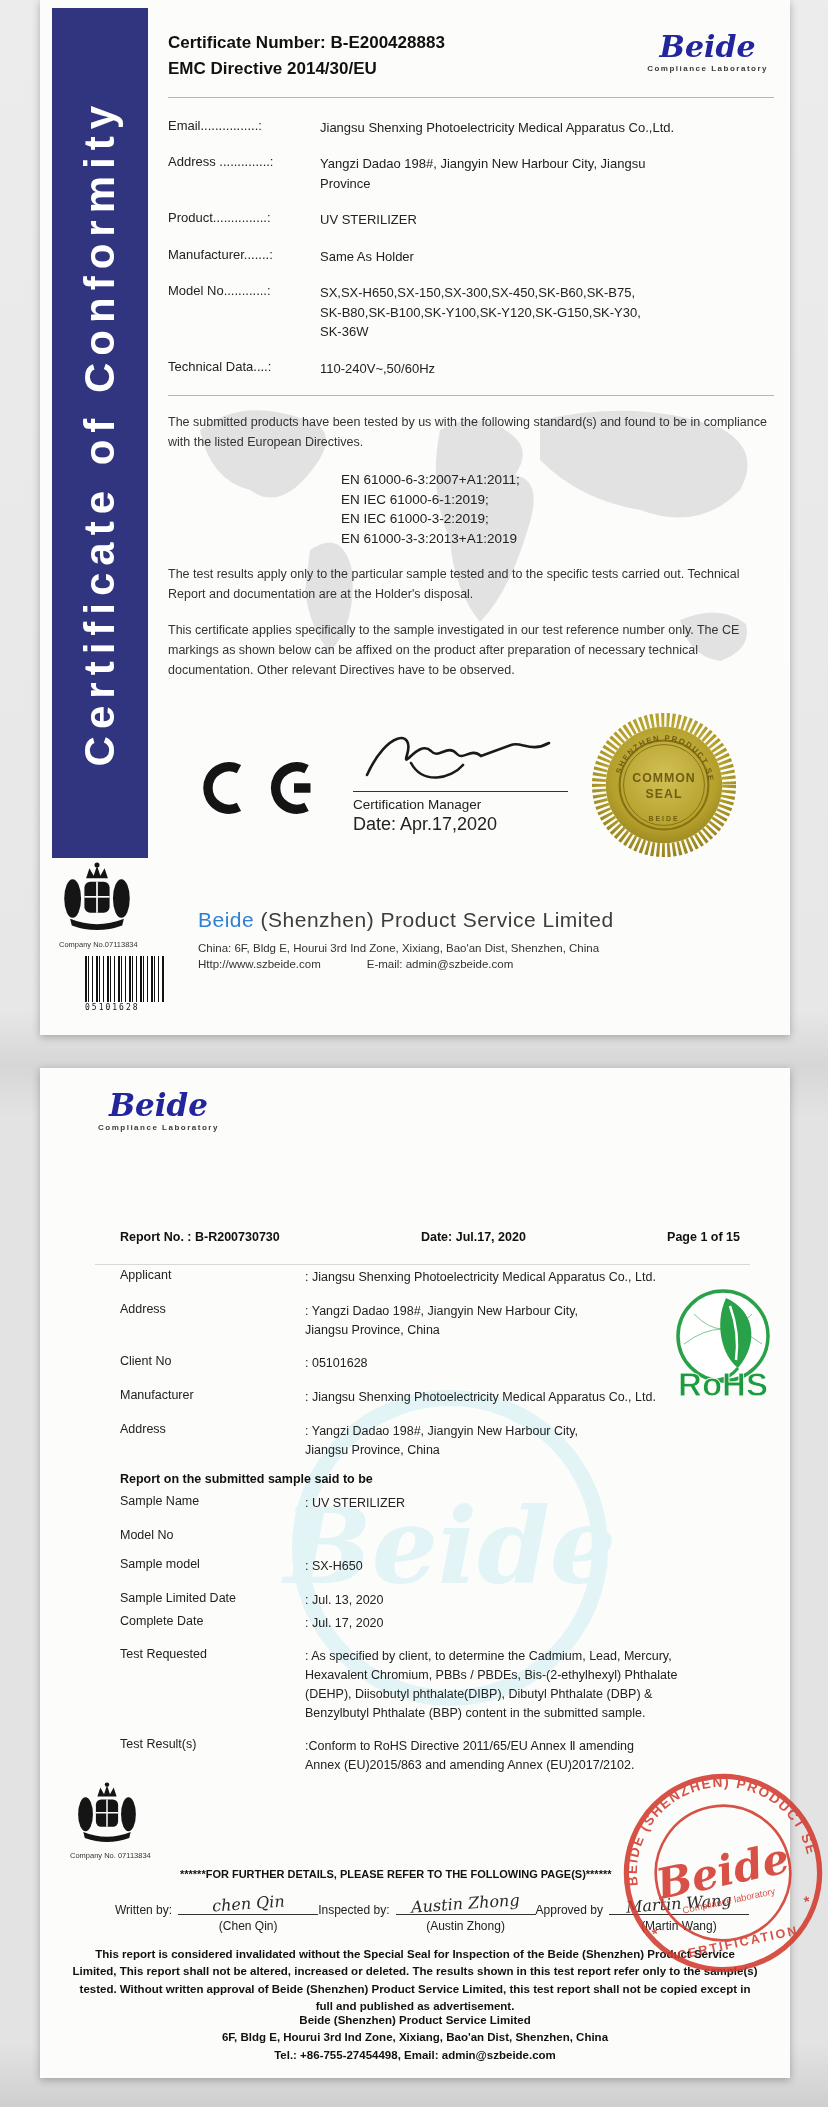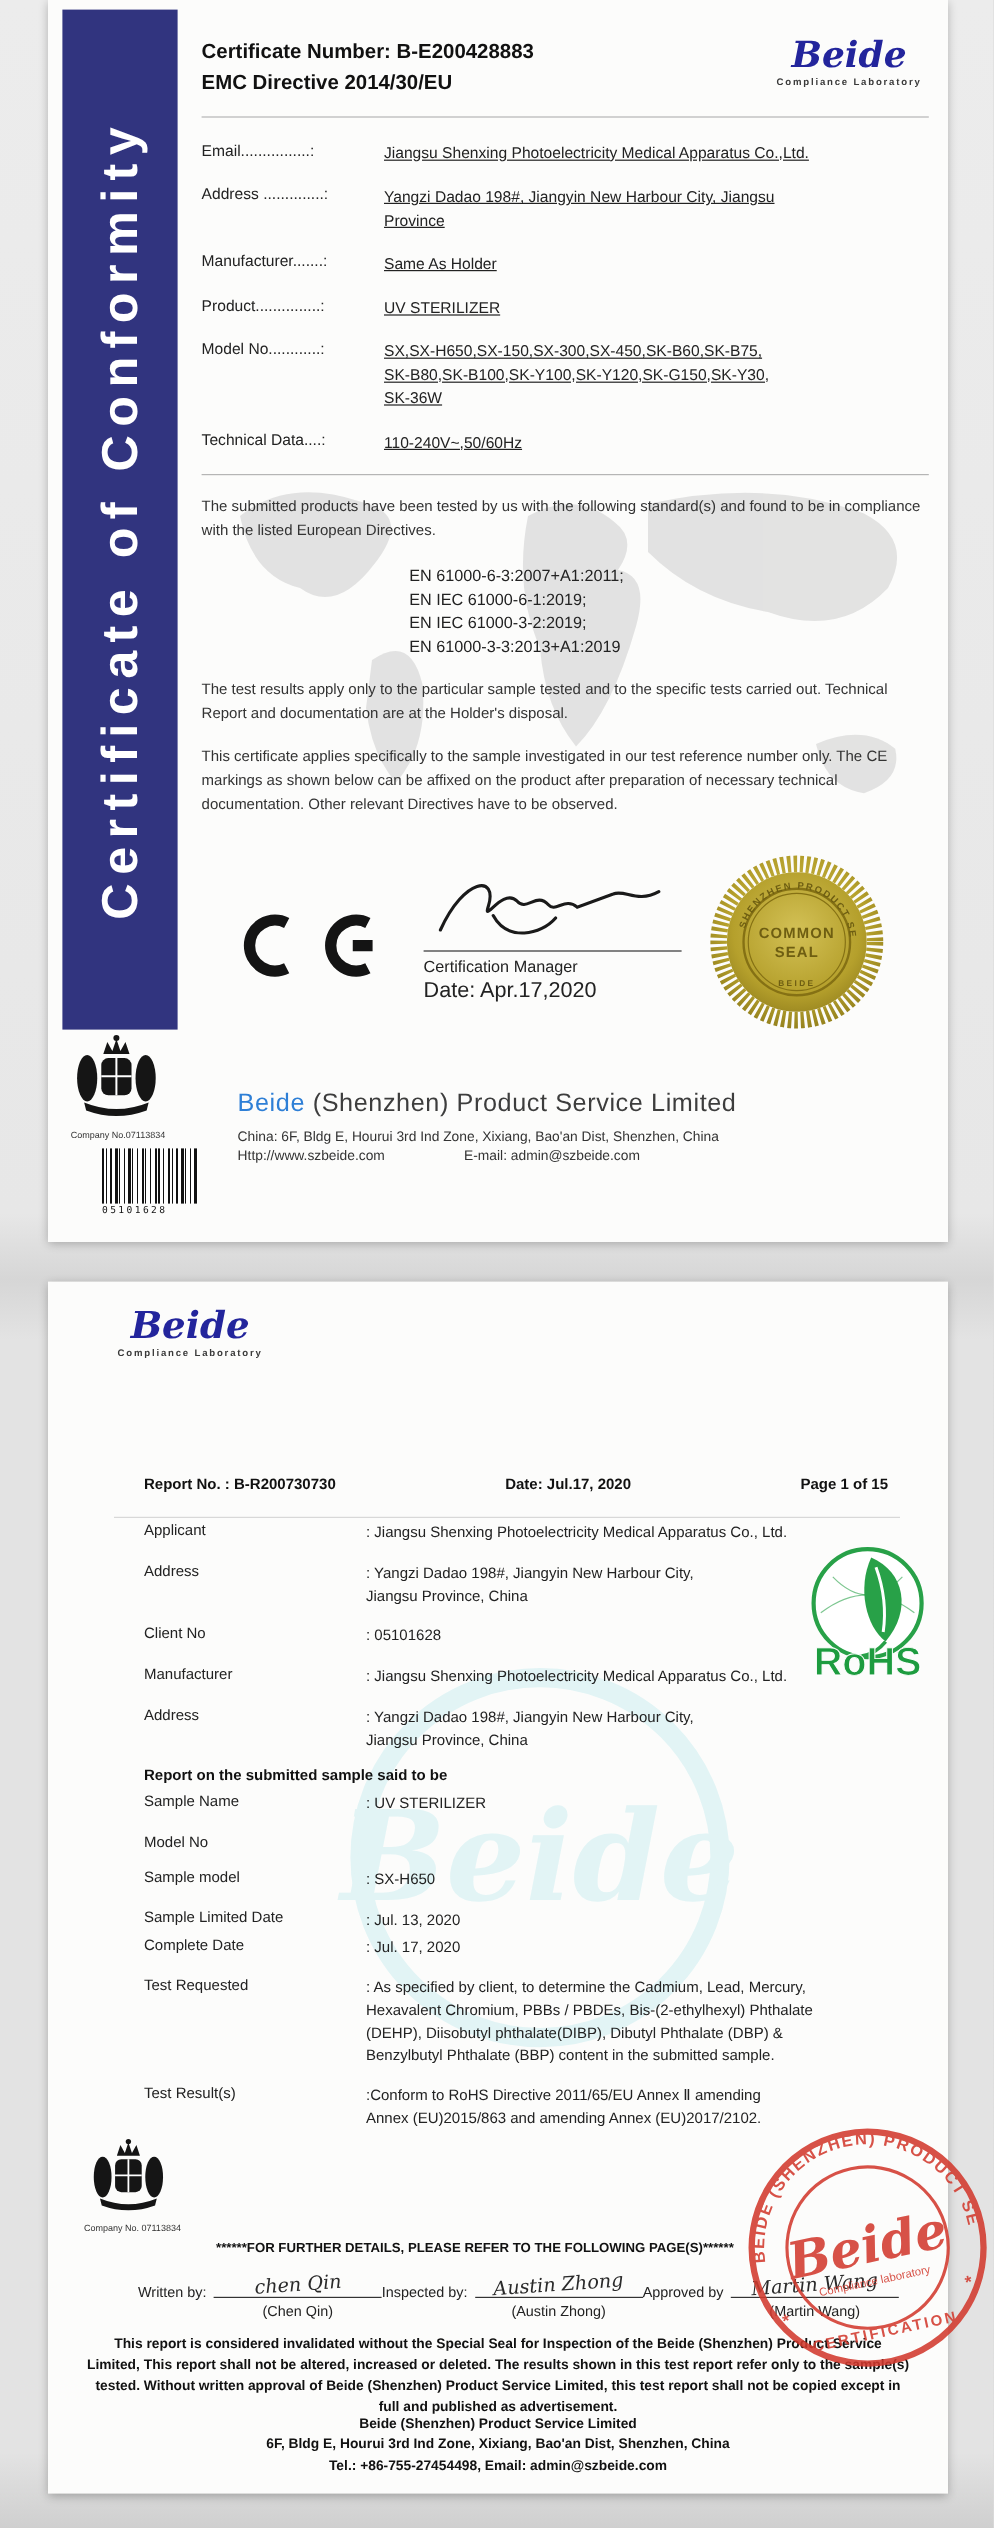--- a/index.html
+++ b/index.html
@@ -15,41 +15,41 @@
   .sidebar{position:absolute;left:12px;top:8px;width:96px;height:850px;background:#31347f;
            display:flex;align-items:center;justify-content:center;}
   .sidebar-text{writing-mode:vertical-rl;transform:rotate(180deg);color:#fff;font-weight:bold;
                 font-size:42px;letter-spacing:7px;white-space:nowrap;}
   .c1-content{position:absolute;left:128px;top:0;width:606px;z-index:2;}
   .c1-head{padding-top:30px;font-size:17px;font-weight:bold;color:#111;line-height:1.55;}
   .rule{border:none;border-top:1px solid #b5b5b5;margin:14px 0 0 0;}
   .c1-fields{margin-top:20px;}
   .frow{display:flex;margin-bottom:17px;font-size:13px;color:#222;}
   .frow .flabel{width:152px;flex:none;}
-  .frow .fvalue{white-space:pre-line;line-height:1.5;text-decoration:underline;}
+  .frow .fvalue{white-space:pre-line;line-height:1.5;}
   .para{font-size:12.5px;line-height:1.6;color:#333;margin:16px 0 0 0;width:600px;}
   .standards{margin:18px auto 0 auto;width:260px;font-size:13.5px;line-height:1.45;color:#222;}
   .worldmap{position:absolute;left:120px;top:390px;z-index:1;opacity:.6;}
   .sigrow{position:absolute;left:128px;top:715px;right:20px;height:150px;z-index:2;}
   .ce{position:absolute;left:30px;top:42px;}
   .sigblock{position:absolute;left:185px;top:8px;width:215px;}
   .sigline{border-bottom:1.5px solid #333;margin-top:-4px;}
   .sigtitle{font-size:13.5px;color:#222;margin-top:5px;}
   .sigdate{font-size:18px;color:#222;margin-top:2px;}
   .goldseal{position:absolute;right:32px;top:-4px;}
   .crestblock{position:absolute;left:15px;top:858px;width:150px;text-align:left;z-index:2;}
   .companyno{font-size:7.5px;color:#333;margin:2px 0 0 4px;}
   .barcode{width:80px;height:46px;margin:7px 0 0 30px;
      background:repeating-linear-gradient(90deg,#111 0 2px,#fff 2px 3px,#111 3px 4px,#fff 4px 7px,#111 7px 8px,#fff 8px 11px);}
   .barcode-digits{font-family:"DejaVu Sans Mono",monospace;font-size:8px;letter-spacing:2px;margin:1px 0 0 30px;color:#111;}
   .companyblock{position:absolute;left:158px;top:908px;width:580px;z-index:2;}
   .cname{font-size:21px;color:#3d3d3d;letter-spacing:.5px;}
   .cname .blue{color:#2e7fd6;}
   .caddr{font-size:11.5px;color:#333;margin-top:10px;}
-  .cweb{display:flex;gap:66px;font-size:11.5px;color:#333;margin-top:4px;}
+  .cweb{display:flex;gap:46px;font-size:11.5px;color:#333;margin-top:4px;}
 
   
   .beidelogo{text-align:center;line-height:1;}
   .beidelogo .bname{font-family:"DejaVu Serif",serif;font-style:italic;font-weight:bold;color:#23259c;}
   .beidelogo .bsub{font-size:8px;font-weight:bold;color:#3a3a3a;letter-spacing:1.5px;margin-top:3px;}
   .logo1{position:absolute;right:22px;top:32px;z-index:2;}
   .logo1 .bname{font-size:30px;}
 
   
   .watermark{position:absolute;left:230px;top:300px;z-index:0;opacity:.55;}
@@ -124,27 +124,27 @@
             <div class="fvalue">Jiangsu Shenxing Photoelectricity Medical Apparatus Co.,Ltd.</div>
           </div>
 
           <div class="frow">
             <div class="flabel">Address ..............:</div>
             <div class="fvalue">Yangzi Dadao 198#, Jiangyin New Harbour City, Jiangsu
 Province</div>
           </div>
 
           <div class="frow">
+            <div class="flabel">Product...............:</div>
+            <div class="fvalue">UV STERILIZER</div>
+          </div>
+
+          <div class="frow">
             <div class="flabel">Manufacturer.......:</div>
             <div class="fvalue">Same As Holder</div>
-          </div>
-
-          <div class="frow">
-            <div class="flabel">Product...............:</div>
-            <div class="fvalue">UV STERILIZER</div>
           </div>
 
           <div class="frow">
             <div class="flabel">Model No............:</div>
             <div class="fvalue">SX,SX-H650,SX-150,SX-300,SX-450,SK-B60,SK-B75,
 SK-B80,SK-B100,SK-Y100,SK-Y120,SK-G150,SK-Y30,
 SK-36W</div>
           </div>
 
           <div class="frow">

